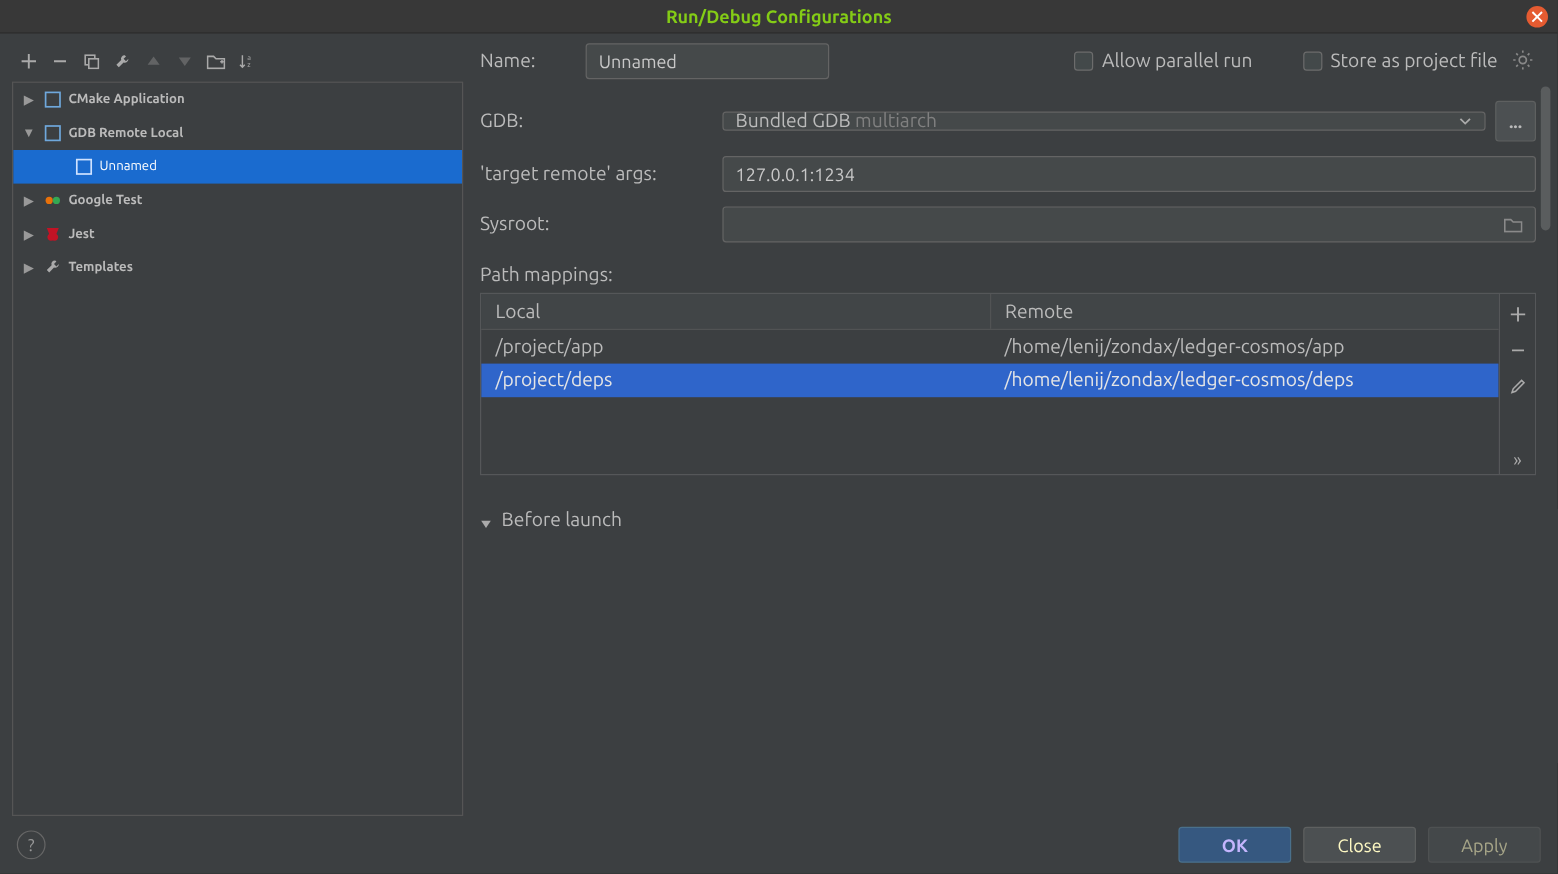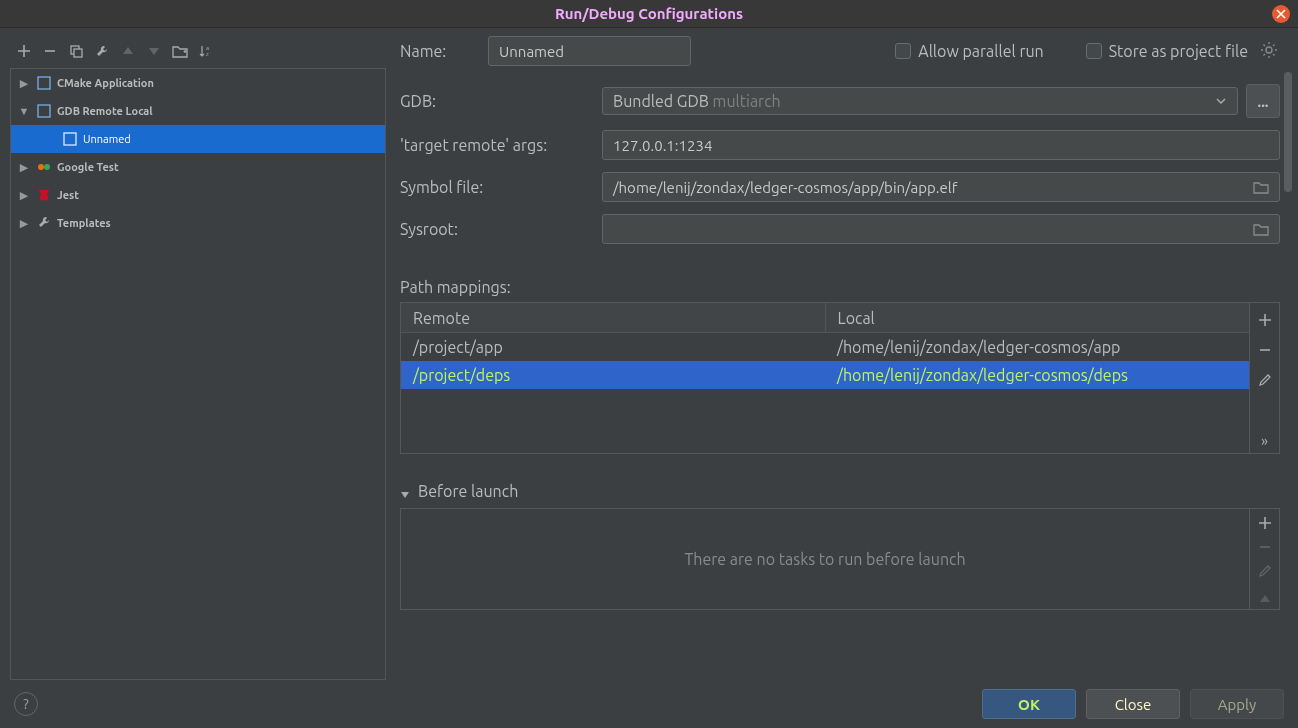--- a/index.html
+++ b/index.html
@@ -31,21 +31,21 @@
     position:relative;
   }
   
   .titlebar{
     height:28px;
     background:#383838;
     display:flex;align-items:center;justify-content:center;
     position:relative;
     border-bottom:1px solid #2a2a2a;
   }
-  .titlebar .title{font-weight:600;color:#f0abfc;font-size:15px;}
+  .titlebar .title{font-weight:600;color:#84cc16;font-size:15px;}
   .titlebar .close{
     position:absolute;right:8px;top:5px;
     width:18px;height:18px;border-radius:50%;
     background:var(--accent);
     display:flex;align-items:center;justify-content:center;
     color:#fff;font-size:11px;font-weight:bold;
     cursor:pointer;
   }
   
   .content{
@@ -103,59 +103,59 @@
     padding:0 10px;font-size:15px;
     display:flex;align-items:center;
   }
   .input.short{max-width:316px;}
   .chk{display:flex;align-items:center;gap:7px;color:#bbb;font-size:16px;cursor:pointer;}
   .chk .box{width:16px;height:16px;border:1px solid #6c6c6c;border-radius:3px;background:#43494a;}
   .gear{width:20px;height:20px;color:#888;}
 
   .gdb-row{display:flex;gap:8px;align-items:center;}
   .select{
-    flex:1;height:28px;background:var(--input-bg);border:1px solid var(--input-border);
+    flex:1;height:16px;background:var(--input-bg);border:1px solid var(--input-border);
     border-radius:3px;display:flex;align-items:center;padding:0 10px;
     justify-content:space-between;cursor:pointer;
   }
   .select .txt{font-size:16px;}
   .select .txt .dim{color:var(--text-dim);}
   .dots-btn{width:34px;height:34px;background:var(--btn);border:1px solid var(--btn-border);border-radius:3px;display:flex;align-items:center;justify-content:center;cursor:pointer;font-weight:bold;color:#bbb;}
 
   .input .folder{margin-left:auto;color:#8a8a8a;font-size:14px;}
 
-  .section-title{font-size:16px;margin:22px 0 6px 0;}
+  .section-title{font-size:16px;margin:6px 0 6px 0;}
   .table-wrap{display:flex;border:1px solid var(--border);height:152px;}
   .table{flex:1;display:flex;flex-direction:column;}
   .thead{display:flex;height:30px;border-bottom:1px solid #515354;background:#414547;}
   .th{flex:1;padding:0 12px;display:flex;align-items:center;font-size:16px;border-right:1px solid #515354;}
   .th:last-child{border-right:none;}
   .tbody{flex:1;overflow:auto;}
   .tr{display:flex;height:28px;align-items:center;}
-  .tr.sel{background:var(--sel2);color:#bef264;}
+  .tr.sel{background:var(--sel2);color:#e5e5e5;}
   .td{flex:1;padding:0 12px;font-size:16px;white-space:nowrap;overflow:hidden;text-overflow:ellipsis;}
   .tbl-tools{width:30px;display:flex;flex-direction:column;align-items:center;padding-top:4px;gap:4px;border-left:1px solid var(--border);background:#3c3f41;}
   .tbl-tools .tool-btn{width:26px;height:26px;}
   .tbl-tools .spacer{flex:1;}
 
   .before-launch{margin-top:28px;}
   .bl-header{display:flex;align-items:flex-end;gap:8px;font-size:16px;margin-bottom:8px;cursor:pointer;}
   .bl-panel{display:flex;border:1px solid var(--border);height:102px;}
   .bl-body{flex:1;display:flex;align-items:center;justify-content:center;color:#8a8a8a;font-size:16px;}
 
   
   .footer{
     position:absolute;left:0;right:0;bottom:0;height:48px;
     display:flex;align-items:center;padding:0 14px;
     background:var(--panel);
   }
   .help{width:24px;height:24px;border:1px solid #666;border-radius:50%;display:flex;align-items:center;justify-content:center;color:#999;cursor:pointer;font-size:14px;}
   .footer .gap{flex:1;}
   .btn{min-width:94px;height:30px;border-radius:3px;border:1px solid var(--btn-border);background:var(--btn);color:#fef9c3;display:flex;align-items:center;justify-content:center;margin-left:10px;cursor:pointer;font-size:15px;}
-  .btn.primary{background:#365880;border-color:#4a708b;color:#bef264;font-weight:600;}
+  .btn.primary{background:#365880;border-color:#4a708b;color:#c4b5fd;font-weight:600;}
   .btn.disabled{opacity:.55;cursor:default;}
 
   svg{display:block;}
 </style>
 </head>
 <body>
 
 <div class="titlebar">
   <div class="title">Run/Debug Configurations</div>
   <div class="close">
@@ -314,50 +314,39 @@
       </div>
     </div>
 
     <div class="row">
       <div class="label">'target remote' args:</div>
       <div class="input">
           <span>127.0.0.1:1234</span>
         </div>
     </div>
 
-    <div class="row">
-      <div class="label">Symbol file:</div>
-      <div class="input">
-        <span>/home/lenij/zondax/ledger-cosmos/app/bin/app.elf</span>
-        <span class="folder">
-            <svg width="16" height="14" viewBox="0 0 16 14">
-              <path d="M1 3h5l2 2h7v8H1z" fill="none" stroke="#8a8a8a" stroke-width="1.3"></path>
-            </svg>
-          </span>
-      </div>
-    </div>
 
     <div class="row">
       <div class="label">Sysroot:</div>
       <div class="input">
         <span></span>
         <span class="folder">
             <svg width="16" height="14" viewBox="0 0 16 14">
               <path d="M1 3h5l2 2h7v8H1z" fill="none" stroke="#8a8a8a" stroke-width="1.3"></path>
             </svg>
           </span>
       </div>
     </div>
 
     <div class="section-title">Path mappings:</div>
     <div class="table-wrap">
       <div class="table">
         <div class="thead">
+          <div class="th">Local</div>
           <div class="th">Remote</div>
-          <div class="th">Local</div>
         </div>
         <div class="tbody">
           <div class="tr">
             <div class="td">/project/app</div>
             <div class="td">/home/lenij/zondax/ledger-cosmos/app</div>
           </div>
           <div class="tr sel">
             <div class="td">/project/deps</div>
             <div class="td">/home/lenij/zondax/ledger-cosmos/deps</div>
           </div>
@@ -385,46 +374,20 @@
           </div>
       </div>
     </div>
 
     <div class="before-launch">
       <div class="bl-header">
         <svg width="10" height="10" viewBox="0 0 10 10">
             <path d="M1 2h8L5 8z" fill="#aaa"></path>
           </svg>
         <span>Before launch</span>
-      </div>
-      <div class="bl-panel">
-        <div class="bl-body">There are no tasks to run before launch</div>
-        <div class="tbl-tools">
-          <div class="tool-btn">
-              <svg width="14" height="14" viewBox="0 0 14 14">
-                <path d="M7 1v12M1 7h12" stroke="#aaa" stroke-width="1.6"></path>
-              </svg>
-            </div>
-          <div class="tool-btn disabled">
-              <svg width="14" height="14" viewBox="0 0 14 14">
-                <path d="M2 7h10" stroke="#888" stroke-width="1.6"></path>
-              </svg>
-            </div>
-          <div class="tool-btn disabled">
-              <svg width="14" height="14" viewBox="0 0 14 14">
-                <path d="M2 12l1-3 7-7 2 2-7 7-3 1z" fill="none" stroke="#888" stroke-width="1.3"></path>
-              </svg>
-            </div>
-          <div class="spacer"></div>
-          <div class="tool-btn disabled">
-              <svg width="12" height="12" viewBox="0 0 12 12">
-                <path d="M6 2 L11 9 H1 Z" fill="#777"></path>
-              </svg>
-            </div>
-        </div>
       </div>
     </div>
 
   </div>
 </div>
 
 <div class="footer">
   <div class="help">?</div>
   <div class="gap"></div>
   <div class="btn primary">OK</div>

